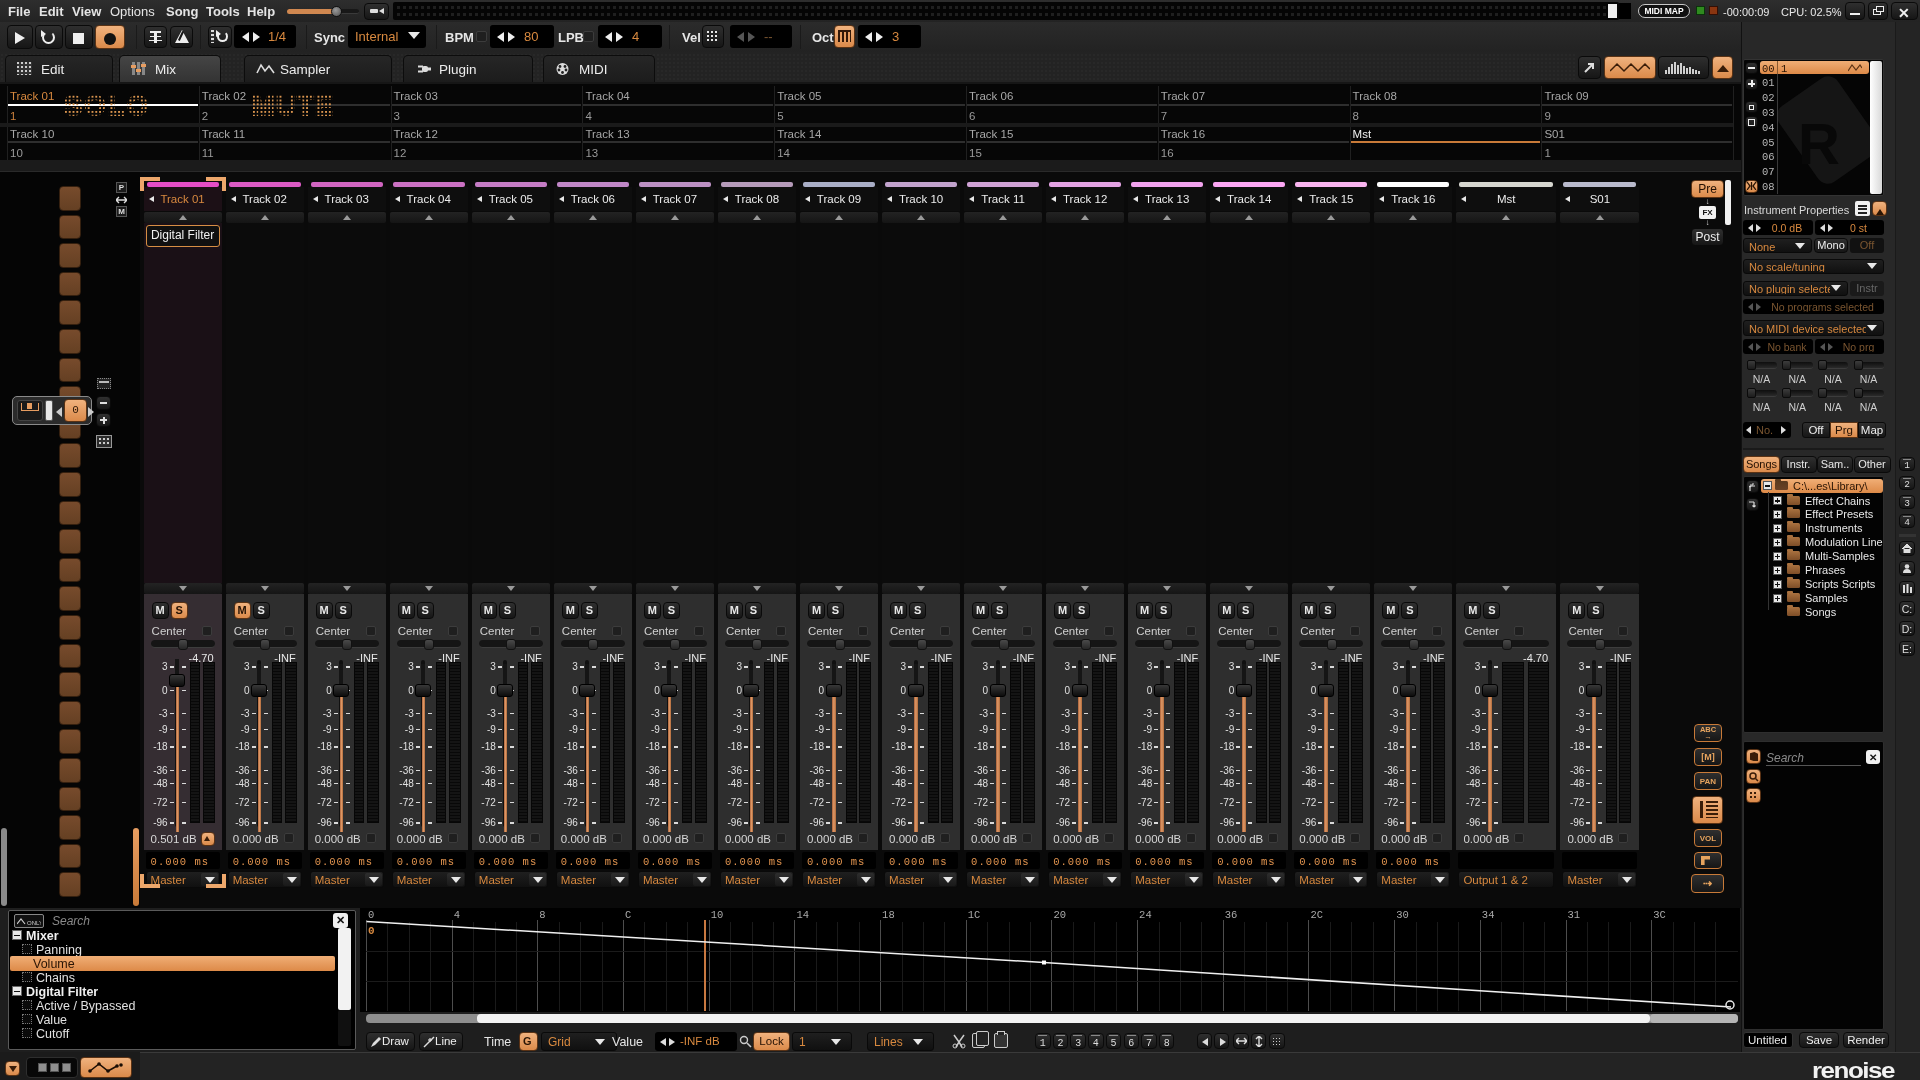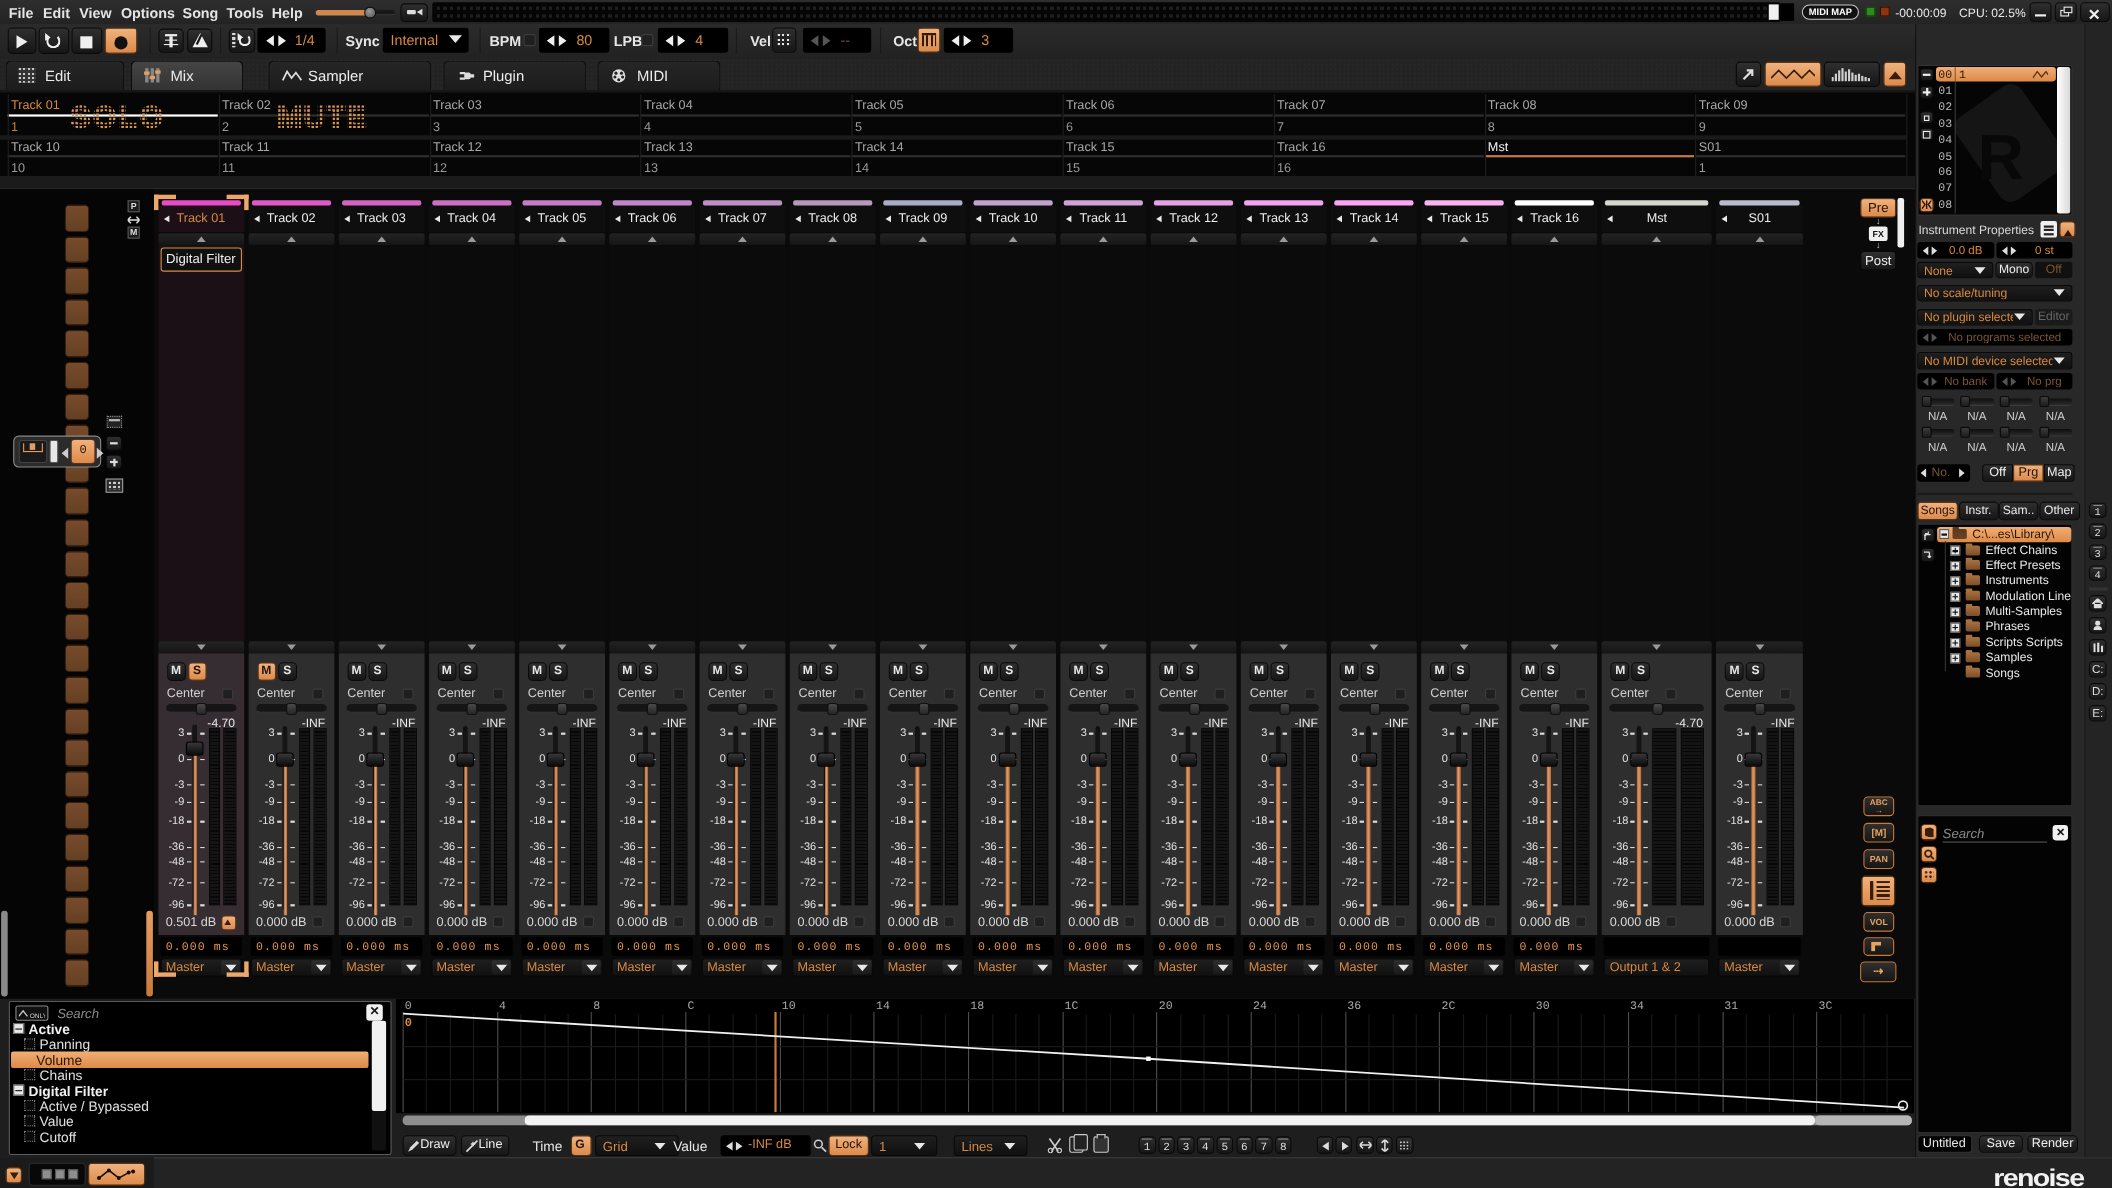--- a/index.html
+++ b/index.html
@@ -10,21 +10,21 @@
 .drop{background:linear-gradient(180deg,#1f1f1f,#101010);border:1px solid #090909;border-radius:3px;}
 .led{font-family:"Liberation Mono",monospace;color:#e2944f;}
 .dotm{color:#da954f;font-weight:bold;-webkit-text-stroke:1.8px #da954f;-webkit-mask-image:radial-gradient(circle,#000 40%,rgba(0,0,0,0) 46%);-webkit-mask-size:3.8px 3.8px;}
 .vu{background:repeating-linear-gradient(180deg,#141414 0 2px,#080808 2px 3px);border:1px solid #060606;}
 .ck{background:#1f1f1f;border:1px solid #3c3c3c;border-radius:2px;}
 </style></head><body>
 <div class="a" style="left:0px;top:0px;width:1920px;height:22px;background:linear-gradient(180deg,#2e2e2e,#232323);"></div>
 <div class="a tx" style="left:8px;top:4px;width:60px;height:15px;font-size:13px;font-weight:bold;color:#e4e4e4;">File</div>
 <div class="a tx" style="left:39px;top:4px;width:60px;height:15px;font-size:13px;font-weight:bold;color:#e4e4e4;">Edit</div>
 <div class="a tx" style="left:72px;top:4px;width:60px;height:15px;font-size:13px;font-weight:bold;color:#e4e4e4;">View</div>
-<div class="a tx" style="left:110px;top:4px;width:60px;height:15px;font-size:13px;font-weight:bold;color:#e4e4e4;">Options</div>
+<div class="a tx" style="left:110px;top:4px;width:60px;height:15px;font-size:13px;font-weight:normal;color:#e4e4e4;">Options</div>
 <div class="a tx" style="left:166px;top:4px;width:60px;height:15px;font-size:13px;font-weight:bold;color:#e4e4e4;">Song</div>
 <div class="a tx" style="left:206px;top:4px;width:60px;height:15px;font-size:13px;font-weight:bold;color:#e4e4e4;">Tools</div>
 <div class="a tx" style="left:247px;top:4px;width:60px;height:15px;font-size:13px;font-weight:bold;color:#e4e4e4;">Help</div>
 <div class="a" style="left:287px;top:9px;width:72px;height:5px;background:#181818;border-radius:3px;border-bottom:1px solid #3a3a3a;"></div>
 <div class="a" style="left:287px;top:9px;width:50px;height:5px;background:#d08850;border-radius:3px;"></div>
 <div class="a" style="left:331px;top:6px;width:11px;height:11px;background:radial-gradient(circle at 40% 35%,#9a9a9a,#4f4f4f);border-radius:50%;border:1px solid #111;"></div>
 <div class="a btn" style="left:364px;top:3px;width:25px;height:17px;"></div>
 <div class="a" style="left:370px;top:9px;width:8px;height:4px;background:#ddd;border-radius:1px;"></div>
 <div class="a" style="left:379px;top:8px;width:0px;height:0px;border-top:3px solid transparent;border-bottom:3px solid transparent;border-right:5px solid #ddd;"></div>
 <div class="a" style="left:393px;top:2px;width:1226px;height:18px;background:#050505;border-radius:2px;"></div>
@@ -1389,21 +1389,21 @@
 <div class="a" style="left:14px;top:914px;width:30px;height:14px;border:1px solid #888;border-radius:2px;background:#111;"></div>
 <svg class="a" style="left:17px;top:917px;" width="24" height="9">
     <polyline points="0,7 4,2 8,7" fill="none" stroke="#ccc" stroke-width="1.2"></polyline>
     <text x="10" y="8" fill="#ccc" font-size="6" font-family="Liberation Sans">ONLY</text>
   </svg>
 <div class="a tx" style="left:52px;top:914px;width:80px;height:14px;font-size:12px;font-style:italic;color:#8a8a8a;">Search</div>
 <div class="a" style="left:333px;top:913px;width:15px;height:15px;background:#f0f0f0;border-radius:3px;"></div>
 <div class="a" style="left:336px;top:916px;width:9px;height:9px;color:#111;font-size:11px;font-weight:bold;line-height:9px;">✕</div>
 <div class="a" style="left:12px;top:930px;width:10px;height:10px;background:#e8e8e8;border:1px solid #666;"></div>
 <div class="a" style="left:14px;top:934.5px;width:6px;height:1.5px;background:#111;"></div>
-<div class="a tx" style="left:26px;top:929px;width:200px;height:13px;font-size:12.5px;font-weight:bold;color:#f0f0f0;">Active</div>
+<div class="a tx" style="left:26px;top:929px;width:200px;height:13px;font-size:12.5px;font-weight:bold;color:#f0f0f0;">Mixer</div>
 <div class="a" style="left:22px;top:944px;width:10px;height:10px;border:1px dotted #777;background:#0a0a0a;"></div>
 <div class="a tx" style="left:36px;top:943px;width:200px;height:13px;font-size:12.5px;color:#e0e0e0;">Panning</div>
 <div class="a" style="left:10px;top:956px;width:325px;height:14.5px;background:linear-gradient(180deg,#f0ae76,#dd8a48);border-radius:2px;"></div>
 <div class="a tx" style="left:33px;top:957px;width:200px;height:13px;font-size:12.5px;color:#2a1505;">Volume</div>
 <div class="a" style="left:22px;top:972px;width:10px;height:10px;border:1px dotted #777;background:#0a0a0a;"></div>
 <div class="a tx" style="left:36px;top:971px;width:200px;height:13px;font-size:12.5px;color:#e0e0e0;">Chains</div>
 <div class="a" style="left:12px;top:986px;width:10px;height:10px;background:#e8e8e8;border:1px solid #666;"></div>
 <div class="a" style="left:14px;top:990.5px;width:6px;height:1.5px;background:#111;"></div>
 <div class="a tx" style="left:26px;top:985px;width:200px;height:13px;font-size:12.5px;font-weight:bold;color:#f0f0f0;">Digital Filter</div>
 <div class="a" style="left:22px;top:1000px;width:10px;height:10px;border:1px dotted #777;background:#0a0a0a;"></div>
@@ -1669,21 +1669,21 @@
 <div class="a tx" style="left:1749px;top:240.5px;width:45px;height:10px;font-size:11px;color:#d8893f;overflow:hidden;">None</div>
 <div class="a" style="left:1795px;top:242.5px;width:0px;height:0px;border-left:5.5px solid transparent;border-right:5.5px solid transparent;border-top:6.5px solid #e8e8e8;"></div>
 <div class="a btn" style="left:1814px;top:238px;width:34px;height:15px;font-size:11px;color:#eee;text-align:center;line-height:13px;">Mono</div>
 <div class="a" style="left:1850px;top:238px;width:34px;height:15px;background:#111;border-radius:3px;font-size:11px;color:#7a5530;text-align:center;line-height:14px;">Off</div>
 <div class="a drop" style="left:1743px;top:258.5px;width:141px;height:15.5px;"></div>
 <div class="a tx" style="left:1749px;top:261.0px;width:117px;height:10.5px;font-size:11px;color:#d8893f;overflow:hidden;">No scale/tuning</div>
 <div class="a" style="left:1867px;top:263.25px;width:0px;height:0px;border-left:5.5px solid transparent;border-right:5.5px solid transparent;border-top:6.5px solid #e8e8e8;"></div>
 <div class="a drop" style="left:1743px;top:280.5px;width:105px;height:15.5px;"></div>
 <div class="a tx" style="left:1749px;top:283.0px;width:81px;height:10.5px;font-size:11px;color:#d8893f;overflow:hidden;">No plugin selecte…</div>
 <div class="a" style="left:1831px;top:285.25px;width:0px;height:0px;border-left:5.5px solid transparent;border-right:5.5px solid transparent;border-top:6.5px solid #e8e8e8;"></div>
-<div class="a" style="left:1850px;top:280.5px;width:34px;height:15.5px;background:#1a1a1a;border-radius:3px;font-size:11px;color:#666;text-align:center;line-height:14px;">Editor</div>
+<div class="a" style="left:1850px;top:280.5px;width:34px;height:15.5px;background:#1a1a1a;border-radius:3px;font-size:11px;color:#666;text-align:center;line-height:14px;">Instr</div>
 <div class="a" style="left:1743px;top:299px;width:141px;height:15px;background:#000;border-radius:3px;"></div>
 <div class="a" style="left:1748px;top:303.0px;width:0px;height:0px;border-top:4px solid transparent;border-bottom:4px solid transparent;border-right:5.5px solid #555;"></div>
 <div class="a" style="left:1756px;top:303.0px;width:0px;height:0px;border-top:4px solid transparent;border-bottom:4px solid transparent;border-left:5.5px solid #555;"></div>
 <div class="a" style="left:1765px;top:301px;width:115px;height:11px;font-size:10.5px;color:#7a5530;text-align:center;white-space:nowrap;overflow:hidden;">No programs selected</div>
 <div class="a drop" style="left:1743px;top:320px;width:141px;height:15.5px;"></div>
 <div class="a tx" style="left:1749px;top:322.5px;width:117px;height:10.5px;font-size:11px;color:#d8893f;overflow:hidden;">No MIDI device selected</div>
 <div class="a" style="left:1867px;top:324.75px;width:0px;height:0px;border-left:5.5px solid transparent;border-right:5.5px solid transparent;border-top:6.5px solid #e8e8e8;"></div>
 <div class="a" style="left:1743px;top:338.5px;width:70px;height:15px;background:#000;border-radius:3px;"></div>
 <div class="a" style="left:1748px;top:342.5px;width:0px;height:0px;border-top:4px solid transparent;border-bottom:4px solid transparent;border-right:5.5px solid #555;"></div>
 <div class="a" style="left:1756px;top:342.5px;width:0px;height:0px;border-top:4px solid transparent;border-bottom:4px solid transparent;border-left:5.5px solid #555;"></div>

